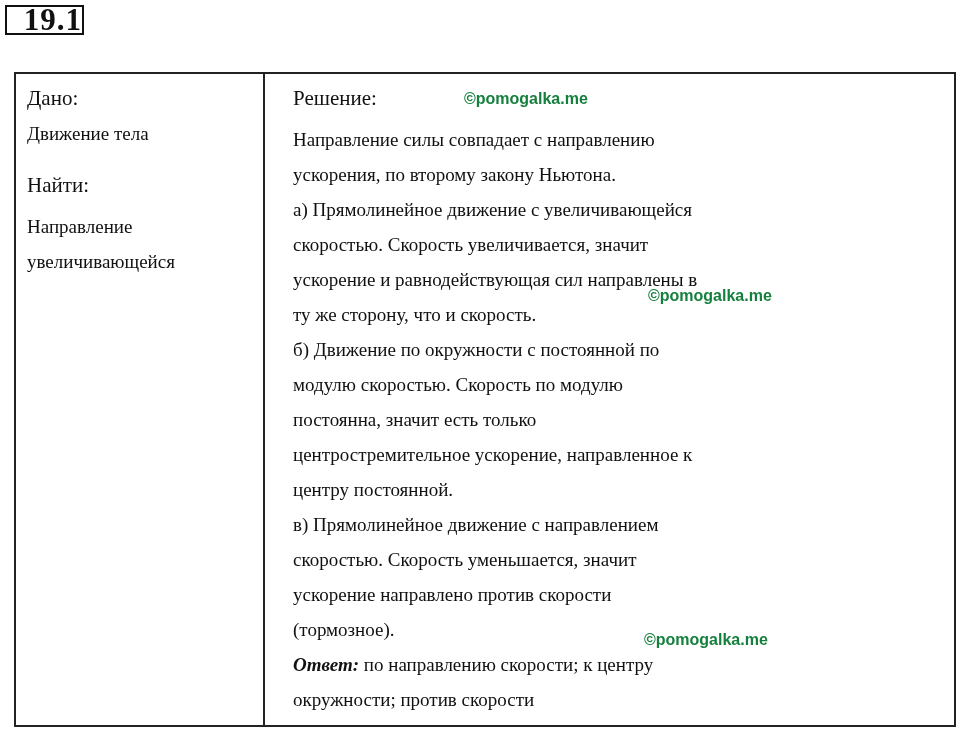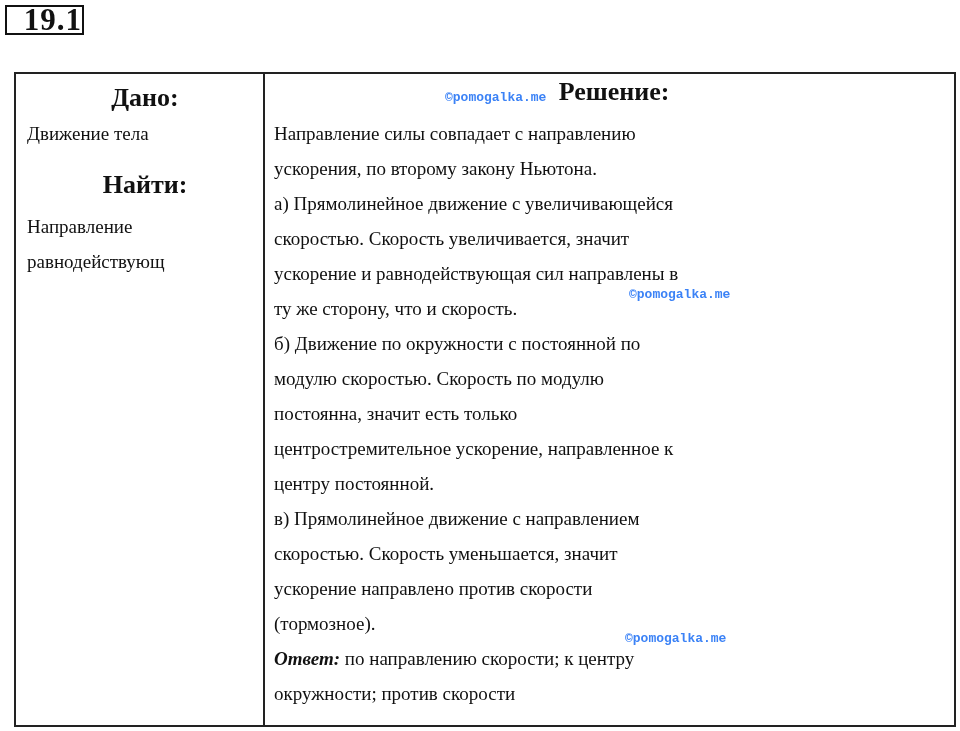--- a/index.html
+++ b/index.html
@@ -6,42 +6,42 @@
     body { width: 960px; height: 731px; position: relative; overflow: hidden;
            font-family: "Liberation Serif", "DejaVu Serif", serif; color: #111; }
     .task-num { position: absolute; left: 5px; top: 5px; width: 79px; height: 30px;
                 border: 2px solid #111; box-sizing: border-box;
                 font-weight: bold; font-size: 31px; line-height: 26px; text-align: right;
                 letter-spacing: 1px; }
     .tbl { position: absolute; left: 14px; top: 72px; width: 942px; height: 655px;
            border: 2px solid #222; box-sizing: border-box; display: flex; }
     .col-left { width: 249px; border-right: 2px solid #222; box-sizing: border-box;
                 padding: 6px 0 0 11px; }
-    .col-right { flex: 1; padding: 0 0 0 9px; position: relative; }
-    .hd { font-weight: bold; font-size: 26px; line-height: 36px; text-align: center; }
+    .col-right { flex: 1; padding: 6px 0 0 9px; position: relative; margin-left: 19px; }
+    .hd { font-weight: normal; font-size: 21px; line-height: 36px; }
     .txt { font-size: 19px; line-height: 35px; }
     .gap { height: 6px; }
-    .wm { font-family: Liberation Mono, monospace; font-weight: bold;
-          font-size: 13px; color: #3b82f6; position: absolute; }
+    .wm { font-family: Liberation Sans, sans-serif; font-weight: bold;
+          font-size: 16px; color: #15803d; position: absolute; }
     .ans-label { font-weight: bold; font-style: italic; }
     .line { white-space: nowrap; }
   </style>
 </head>
 <body>
 
 <div class="task-num">19.1</div>
 
 <div class="tbl">
   <div class="col-left">
     <div class="hd">Дано:</div>
     <div class="txt">Движение тела</div>
     <div class="hd" style="margin-top:16px">Найти:</div>
     <div class="gap"></div>
     <div class="txt line">Направление</div>
-    <div class="txt line">равнодействующ</div>
+    <div class="txt line">увеличивающейся</div>
   </div>
   <div class="col-right">
     <div class="hd">Решение:</div>
     <span class="wm" style="left:180px; top:16px;">©pomogalka.me</span>
     <div style="margin-top:6px">
       <div class="txt line">Направление силы совпадает с направлению</div>
       <div class="txt line">ускорения, по второму закону Ньютона.</div>
       <div class="txt line">а) Прямолинейное движение с увеличивающейся</div>
       <div class="txt line">скоростью. Скорость увеличивается, значит</div>
       <div class="txt line">ускорение и равнодействующая сил направлены в</div>

